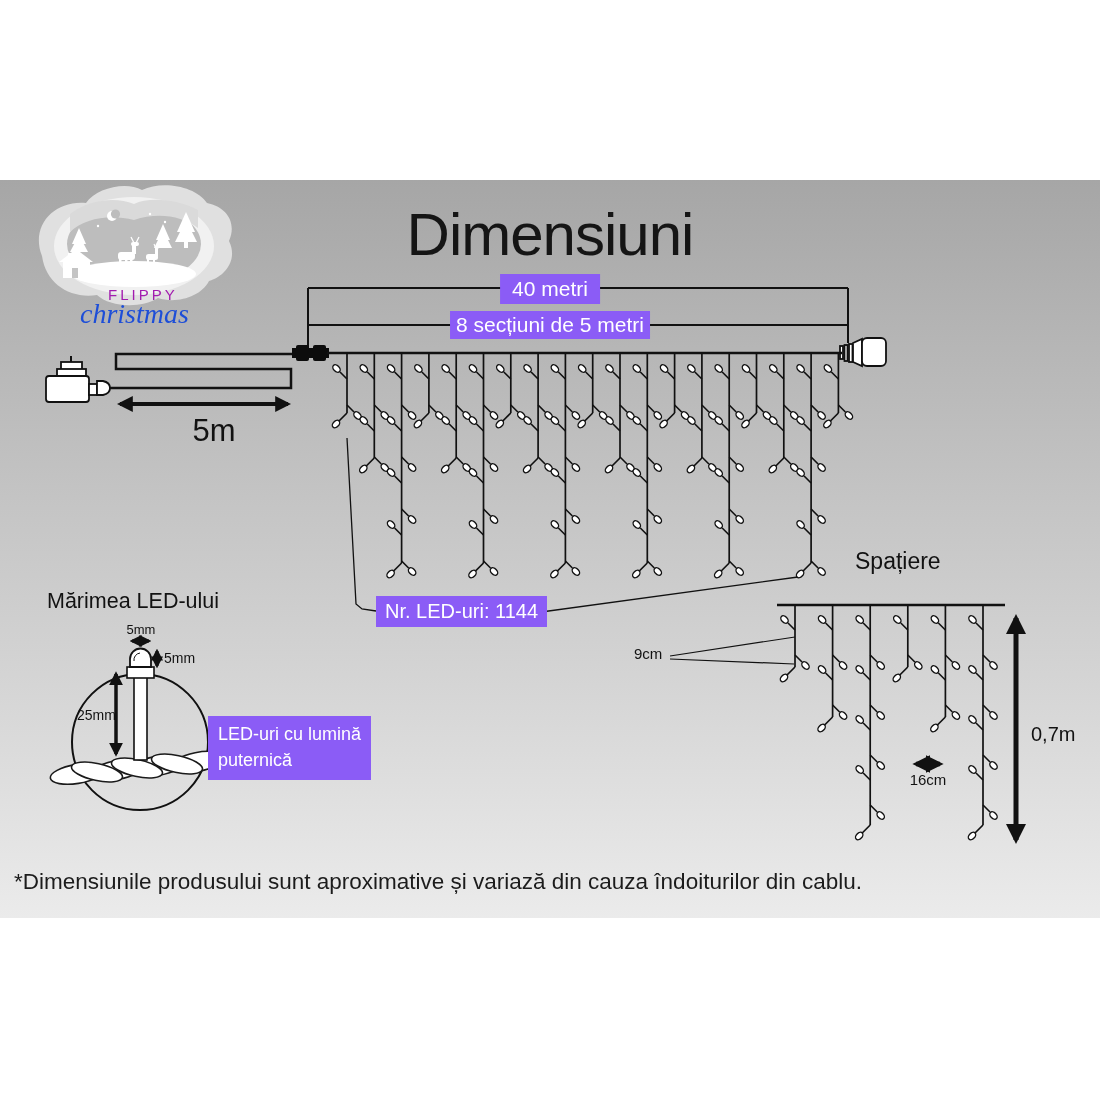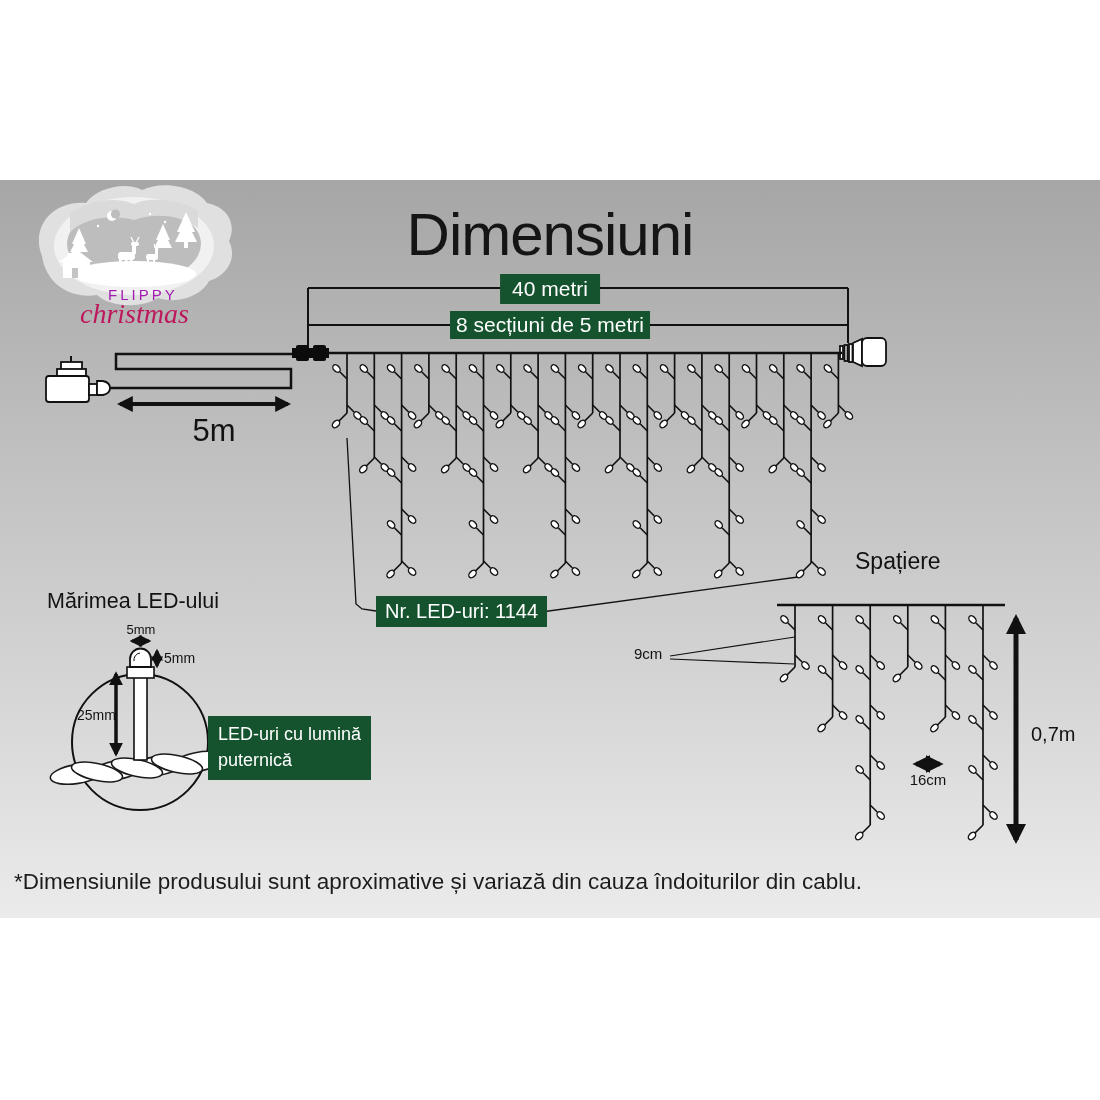--- a/index.html
+++ b/index.html
@@ -3,40 +3,40 @@
 <meta charset="utf-8">
 <style>
   html,body{margin:0;padding:0;}
   body{width:1100px;height:1100px;position:relative;background:#ffffff;
        font-family:"Liberation Sans",sans-serif;color:#121212;overflow:hidden;}
   #stage{position:absolute;inset:0;width:1100px;height:1100px;}
   #panel{position:absolute;left:0;top:180px;width:1100px;height:738px;
          background:linear-gradient(180deg,#a6a6a6 0%,#c2c2c2 40%,#d6d6d6 70%,#ebebeb 100%);}
   #art{position:absolute;left:0;top:0;width:1100px;height:1100px;}
   .abs{position:absolute;white-space:nowrap;}
-  .bbox{position:absolute;background:#14532d;color:#ffffff;white-space:nowrap;}
+  .bbox{position:absolute;background:#8b5cf6;color:#ffffff;white-space:nowrap;}
   .ctr{left:50%;transform:translateX(-50%);}
   #title{top:200px;font-size:60px;letter-spacing:-1px;color:#151515;}
   #box-40m{top:274px;font-size:21px;padding:3px 12px;}
   #box-8sect{top:311px;font-size:21px;padding:2px 6px;}
   #box-connect{left:903px;top:314px;font-size:19.5px;line-height:1.3;padding:6px 9px 7px 9px;}
   #box-nrled{left:376px;top:596px;font-size:20px;padding:4px 9px;}
   #box-lednote{left:208px;top:716px;font-size:18px;line-height:1.45;padding:5px 10px 7px 10px;}
   #lbl-5m{left:172px;top:413px;width:84px;text-align:center;font-size:31px;}
   #hd-marime{left:47px;top:589px;font-size:21.5px;}
   #lbl-5mm-top{left:119px;top:622px;width:44px;text-align:center;font-size:13px;}
   #lbl-5mm-right{left:164px;top:650px;font-size:14px;}
   #lbl-25mm{left:77px;top:707px;font-size:14px;}
   #hd-spatiere{left:855px;top:548px;font-size:23px;}
   #lbl-9cm{left:634px;top:645px;font-size:15px;}
   #lbl-16cm{left:898px;top:771px;width:60px;text-align:center;font-size:15px;}
   #lbl-07m{left:1031px;top:723px;font-size:20px;}
   #disclaimer{left:0;top:869px;width:876px;text-align:center;font-size:22.5px;color:#1c1c1c;}
   #brand-top{left:108px;top:286px;font-size:15px;letter-spacing:3px;color:#a21caf;}
-  #brand-bottom{left:80px;top:298px;font-size:28px;color:#be185d;
+  #brand-bottom{left:80px;top:298px;font-size:28px;color:#1d4ed8;
                 font-family:"Liberation Serif",serif;font-style:italic;}
 </style>
 </head>
 <body>
 
 <div id="stage">
   <div id="panel"></div>
 
   <svg id="art" xmlns="http://www.w3.org/2000/svg" viewBox="0 0 1100 1100">
     <defs>

